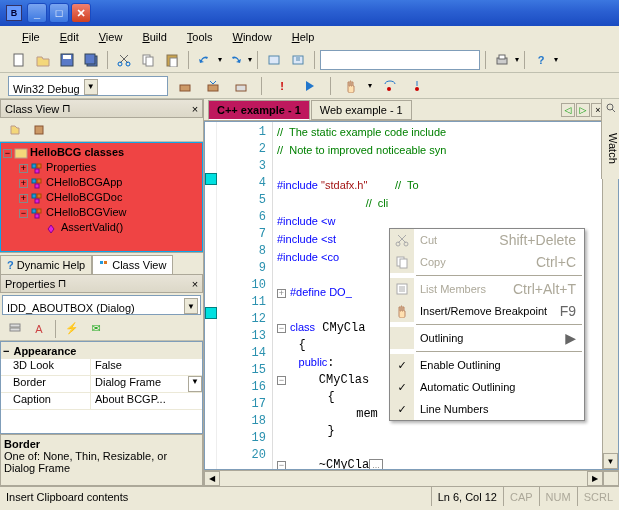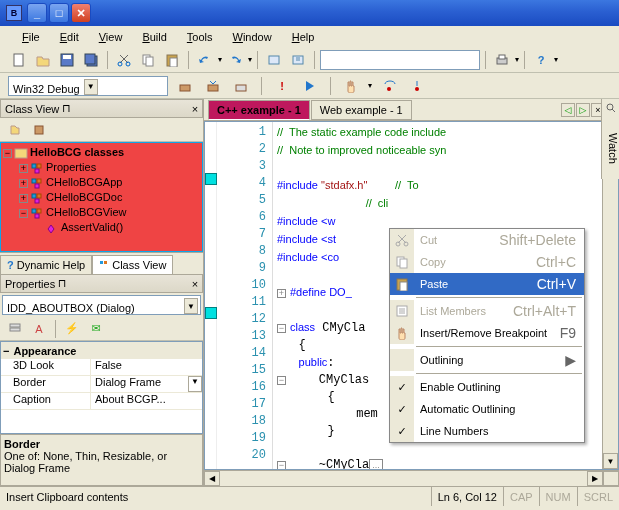--- a/index.html
+++ b/index.html
@@ -411,30 +411,20 @@
   <div class="mrow dis">
       <div class="micon">
         <svg width="14" height="14">
           <rect x="2" y="2" width="7" height="9" fill="#fff" stroke="#aaa"></rect>
           <rect x="5" y="4" width="7" height="9" fill="#fff" stroke="#aaa"></rect>
         </svg>
       </div>
       <span class="mtext">Copy</span>
       <span class="msc">Ctrl+C</span>
     </div>
-  <div class="mrow sel">
-      <div class="micon">
-        <svg width="14" height="14">
-          <rect x="2" y="2" width="10" height="11" fill="#c9a34e" stroke="#875"></rect>
-          <rect x="5" y="5" width="7" height="9" fill="#fff" stroke="#888"></rect>
-        </svg>
-      </div>
-      <span class="mtext">Paste</span>
-      <span class="msc">Ctrl+V</span>
-    </div>
   <div class="msep"></div>
   <div class="mrow dis">
       <div class="micon">
         <svg width="14" height="14">
           <rect x="2" y="2" width="10" height="10" fill="#fff" stroke="#aaa"></rect>
           <path d="M4 5h6M4 7h6M4 9h6" stroke="#aaa"></path>
         </svg>
       </div>
       <span class="mtext">List Members</span>
       <span class="msc">Ctrl+Alt+T</span>

